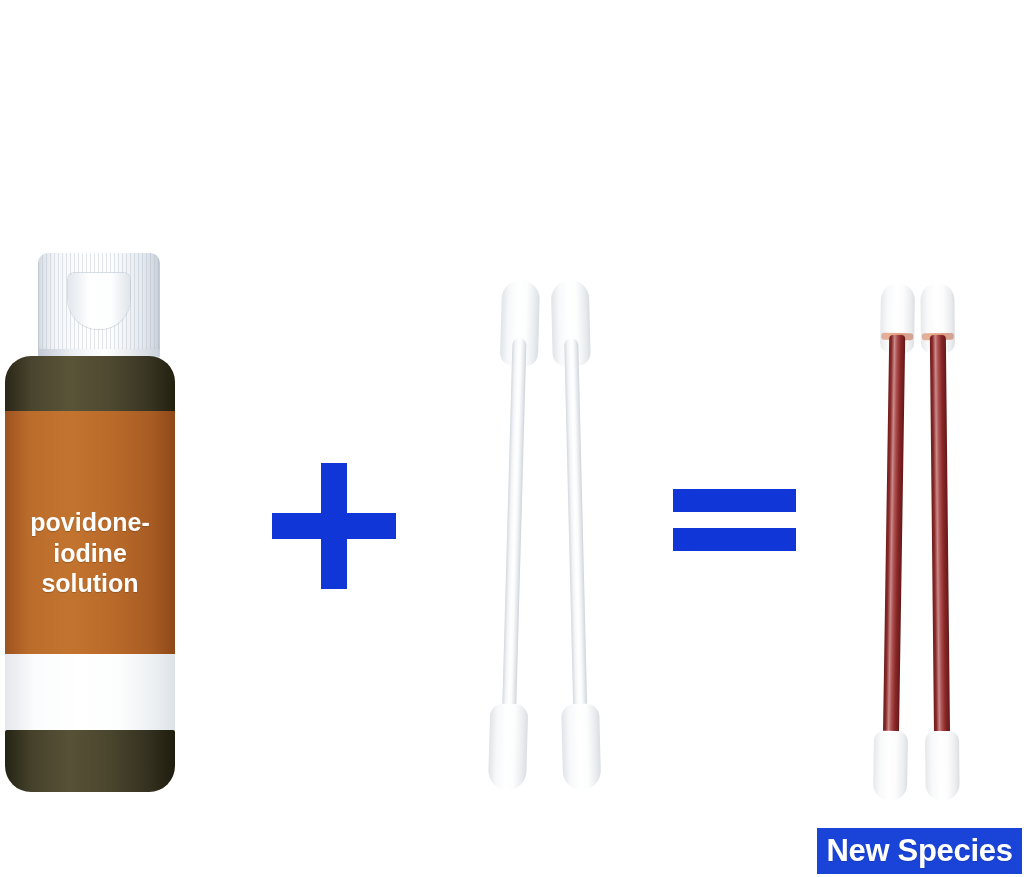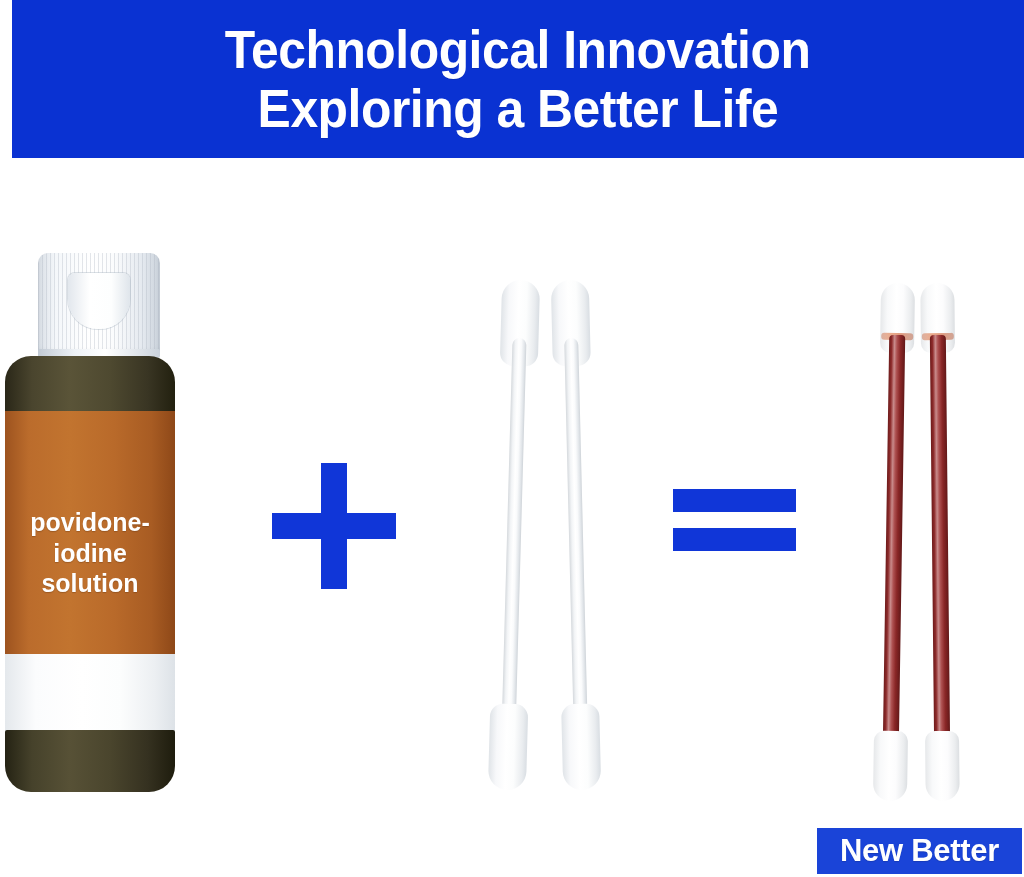--- a/index.html
+++ b/index.html
@@ -328,24 +328,20 @@
     letter-spacing: -0.3px;
     white-space: nowrap;
     text-shadow: 0 1px 1px rgba(0,0,0,0.15);
   }
 </style>
 </head>
 <body>
 
 <div id="stage">
 
-  <div id="header-banner">
-    <div class="headline" id="headline-line-1">Technological Innovation</div>
-    <div class="headline" id="headline-line-2">Exploring a Better Life</div>
-  </div>
 
   <div id="bottle">
     <div id="bottle-cap">
       <div id="bottle-cap-tab"></div>
     </div>
     <div id="bottle-cap-lip"></div>
     <div id="bottle-shoulder"></div>
     <div id="bottle-neck-fill"></div>
     <div id="bottle-label">
       <div id="bottle-label-text">povidone-
@@ -390,16 +386,16 @@
     <div class="swab-red" id="red-swab-right">
       <div class="tip tip-top"></div>
       <div class="collar collar-top"></div>
       <div class="stick"></div>
       <div class="collar collar-bottom"></div>
       <div class="tip tip-bottom"></div>
     </div>
   </div>
 
   <div id="new-species-badge">
-    <span id="new-species-label">New Better</span>
+    <span id="new-species-label">New Species</span>
   </div>
 
 </div>
 
 </body></html>

